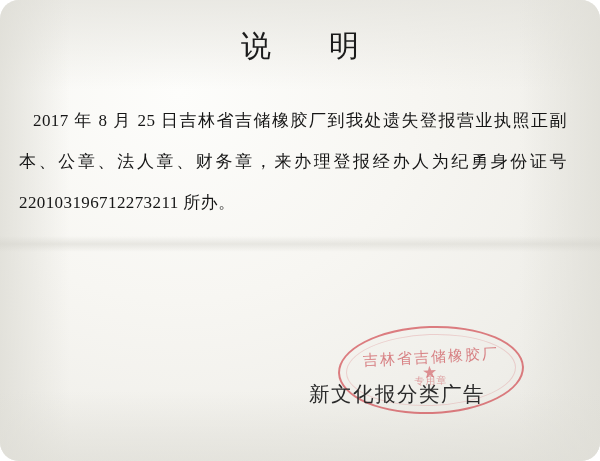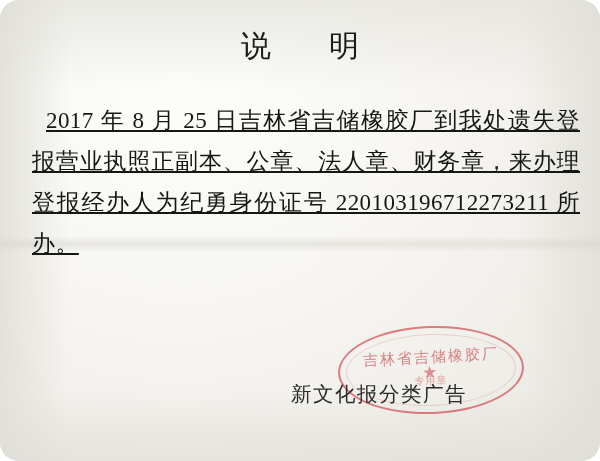--- a/index.html
+++ b/index.html
@@ -70,28 +70,27 @@
     font-size: 30px;
     letter-spacing: 14px;
     text-indent: 14px;
     color: #1b1b1b;
     font-family: "Liberation Serif", "DejaVu Serif", serif;
   }
 
   .doc-body {
     position: absolute;
     top: 100px;
-    left: 32px;
+    left: 19px;
     width: 548px;
-    font-size: 23px;
+    font-size: 17px;
     line-height: 41px;
     color: #161616;
     text-align: justify;
     letter-spacing: 0.4px;
-    text-decoration: underline;
   }
   .doc-body .indent {
     display: inline-block;
     width: 14px;
   }
 
   .stamp-wrap {
     position: absolute;
     left: 338px;
     top: 326px;
@@ -145,21 +144,21 @@
     position: absolute;
     left: 84px;
     top: 36px;
     font-size: 17px;
     color: rgba(200, 46, 55, 0.50);
     transform: rotate(-4deg);
   }
 
   .signature {
     position: absolute;
-    left: 291px;
+    left: 309px;
     top: 380px;
     font-size: 20.5px;
     letter-spacing: 1.5px;
     color: #2a2a2a;
   }
 
   .doc-date {
     position: absolute;
     left: 346px;
     top: 420px;

